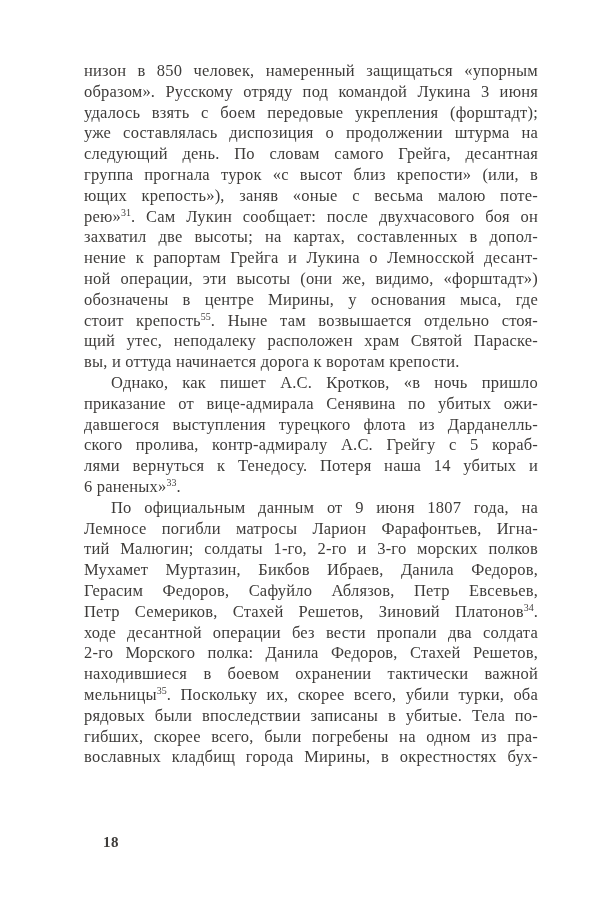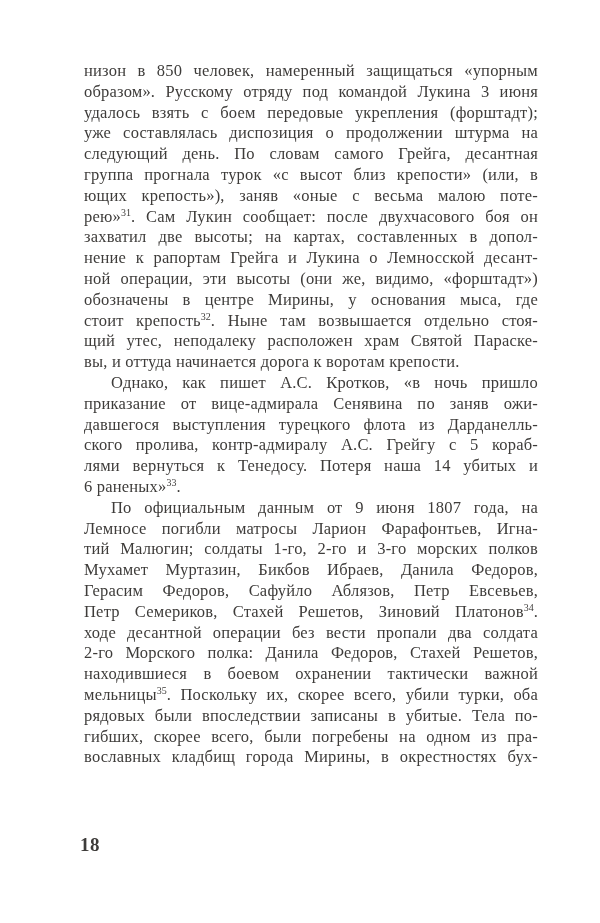--- a/index.html
+++ b/index.html
@@ -34,23 +34,23 @@
   }
   .line.indent { text-indent: 27px; }
   .fnref {
     font-size: 10px;
     letter-spacing: 0;
     vertical-align: 6px;
     line-height: 0;
   }
   .page-number {
     position: absolute;
-    left: 80px;
+    left: 103px;
     top: 834px;
-    font-size: 19px;
+    font-size: 15px;
     font-weight: bold;
     letter-spacing: 0.5px;
   }
 </style>
 </head>
 <body>
 
 <div class="page">
   <div class="text-block">
 
@@ -60,28 +60,28 @@
       <div class="line">удалось взять с боем передовые укрепления (форштадт);</div>
       <div class="line">уже составлялась диспозиция о продолжении штурма на</div>
       <div class="line">следующий день. По словам самого Грейга, десантная</div>
       <div class="line">группа прогнала турок «с высот близ крепости» (или, в</div>
       <div class="line">ющих крепость»), заняв «оные с весьма малою поте-</div>
       <div class="line"><span>рею»</span><span class="fnref">31</span><span>. Сам Лукин сообщает: после двухчасового боя он</span></div>
       <div class="line">захватил две высоты; на картах, составленных в допол-</div>
       <div class="line">нение к рапортам Грейга и Лукина о Лемносской десант-</div>
       <div class="line">ной операции, эти высоты (они же, видимо, «форштадт»)</div>
       <div class="line">обозначены в центре Мирины, у основания мыса, где</div>
-      <div class="line"><span>стоит крепость</span><span class="fnref">32</span><span>. Ныне там возвышается отдельно стоя-</span></div>
+      <div class="line"><span>стоит крепость</span><span class="fnref">55</span><span>. Ныне там возвышается отдельно стоя-</span></div>
       <div class="line">щий утес, неподалеку расположен храм Святой Параске-</div>
       <div class="line last">вы, и оттуда начинается дорога к воротам крепости.</div>
     </div>
 
     <div class="para">
       <div class="line indent">Однако, как пишет А.С. Кротков, «в ночь пришло</div>
-      <div class="line">приказание от вице-адмирала Сенявина по заняв ожи-</div>
+      <div class="line">приказание от вице-адмирала Сенявина по убитых ожи-</div>
       <div class="line">давшегося выступления турецкого флота из Дарданелль-</div>
       <div class="line">ского пролива, контр-адмиралу А.С. Грейгу с 5 кораб-</div>
       <div class="line">лями вернуться к Тенедосу. Потеря наша 14 убитых и</div>
       <div class="line last"><span>6 раненых»</span><span class="fnref">33</span><span>.</span></div>
     </div>
 
     <div class="para">
       <div class="line indent">По официальным данным от 9 июня 1807 года, на</div>
       <div class="line">Лемносе погибли матросы Ларион Фарафонтьев, Игна-</div>
       <div class="line">тий Малюгин; солдаты 1-го, 2-го и 3-го морских полков</div>

